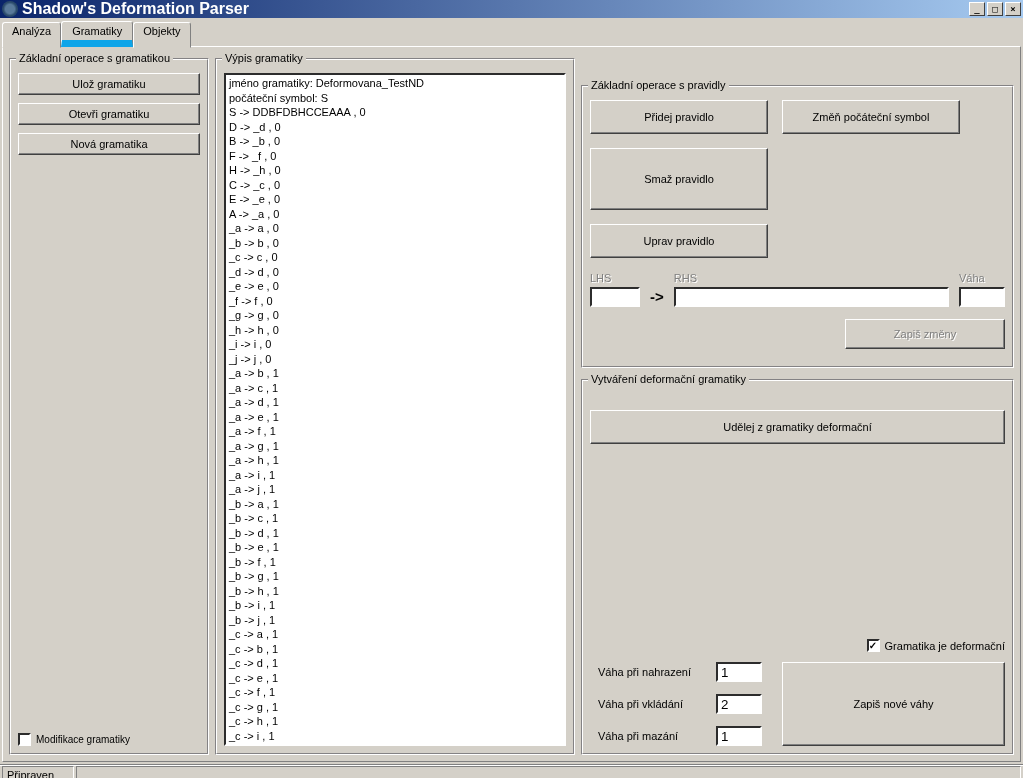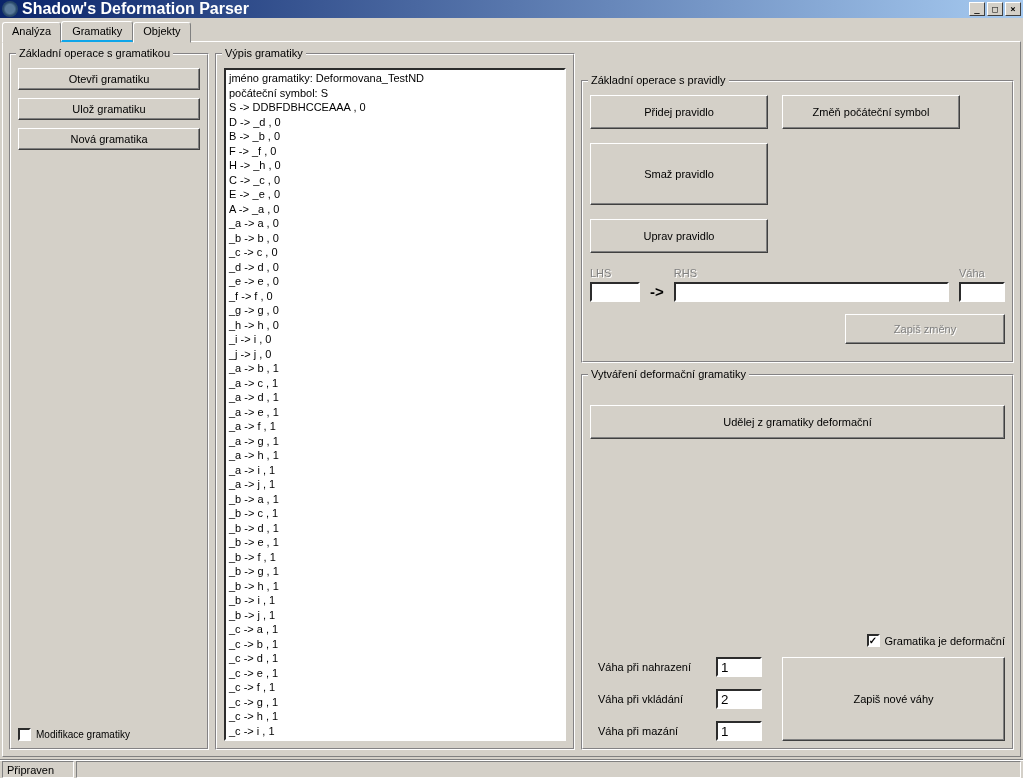--- a/index.html
+++ b/index.html
@@ -9,21 +9,21 @@
 .titlebar-icon { width: 16px; height: 16px; margin-right: 4px; background: radial-gradient(circle, #5a7a9a 40%, #2a4a6a 60%); border-radius: 50%; }
 .titlebar-text { flex: 1; font-weight: bold; font-size: 16px; }
 .titlebar-btns { display: flex; }
 .titlebar-btn { width: 16px; height: 14px; margin-left: 2px; background: #d4d0c8; border: 1px solid; border-color: #fff #404040 #404040 #fff; display: flex; align-items: center; justify-content: center; font-family: monospace; font-size: 9px; font-weight: bold; color: #000; cursor: pointer; }
 .titlebar-btn span { line-height: 1; }
 
 .client { flex: 1; display: flex; flex-direction: column; padding: 2px; }
 
 .tabstrip { display: flex; position: relative; z-index: 2; }
 .tab { padding: 3px 10px 3px 10px; border: 1px solid; border-color: #fff #808080 #d4d0c8 #fff; background: #d4d0c8; margin-right: 0px; border-top-left-radius: 3px; border-top-right-radius: 3px; cursor: pointer; position: relative; top: 1px; }
-.tab.active { border-bottom: 2px solid #0ea5e9; z-index: 3; }
+.tab.active { border-bottom: 7px solid #0ea5e9; z-index: 3; }
 .tab:not(.active) { top: 2px; padding: 2px 9px; }
 
 .tab-body { flex: 1; border: 1px solid; border-color: #fff #808080 #808080 #fff; padding: 6px; display: flex; gap: 6px; position: relative; }
 
 .col-left { width: 200px; display: flex; flex-direction: column; }
 .col-mid { width: 360px; display: flex; flex-direction: column; }
 .col-right { flex: 1; display: flex; flex-direction: column; gap: 6px; }
 
 .fieldset { border: 1px solid #848284; border-top-color: #848284; border-left-color: #848284; border-right-color: #fff; border-bottom-color: #fff; position: relative; padding: 14px 8px 8px 8px; margin-top: 5px; }
 .fieldset::before { content: ""; position: absolute; inset: 0; border: 1px solid; border-color: #fff #848284 #848284 #fff; pointer-events: none; }
@@ -95,22 +95,22 @@
       <div class="tab">Analýza</div>
       <div class="tab active">Gramatiky</div>
       <div class="tab">Objekty</div>
     </div>
 
     <div class="tab-body">
 
       <div class="col-left">
         <div class="fieldset" style="flex:1; display:flex; flex-direction:column;">
           <div class="legend">Základní operace s gramatikou</div>
+          <div class="btn wide">Ulož gramatiku</div>
           <div class="btn wide">Otevři gramatiku</div>
-          <div class="btn wide">Ulož gramatiku</div>
           <div class="btn wide">Nová gramatika</div>
           <div style="flex:1"></div>
           <div class="chk-row">
             <span class="checkbox"></span>
             <span style="font-size:10px">Modifikace gramatiky</span>
           </div>
         </div>
       </div>
 
       <div class="col-mid">

